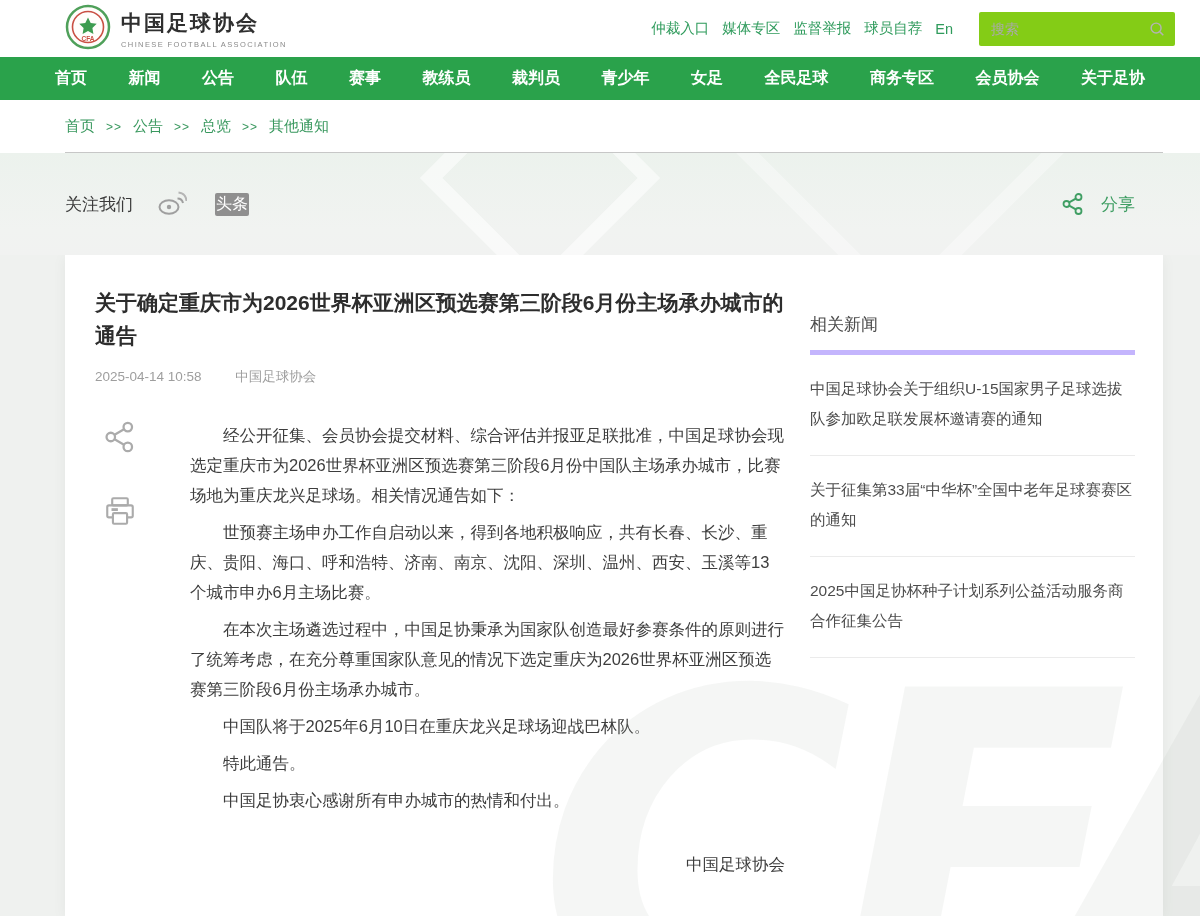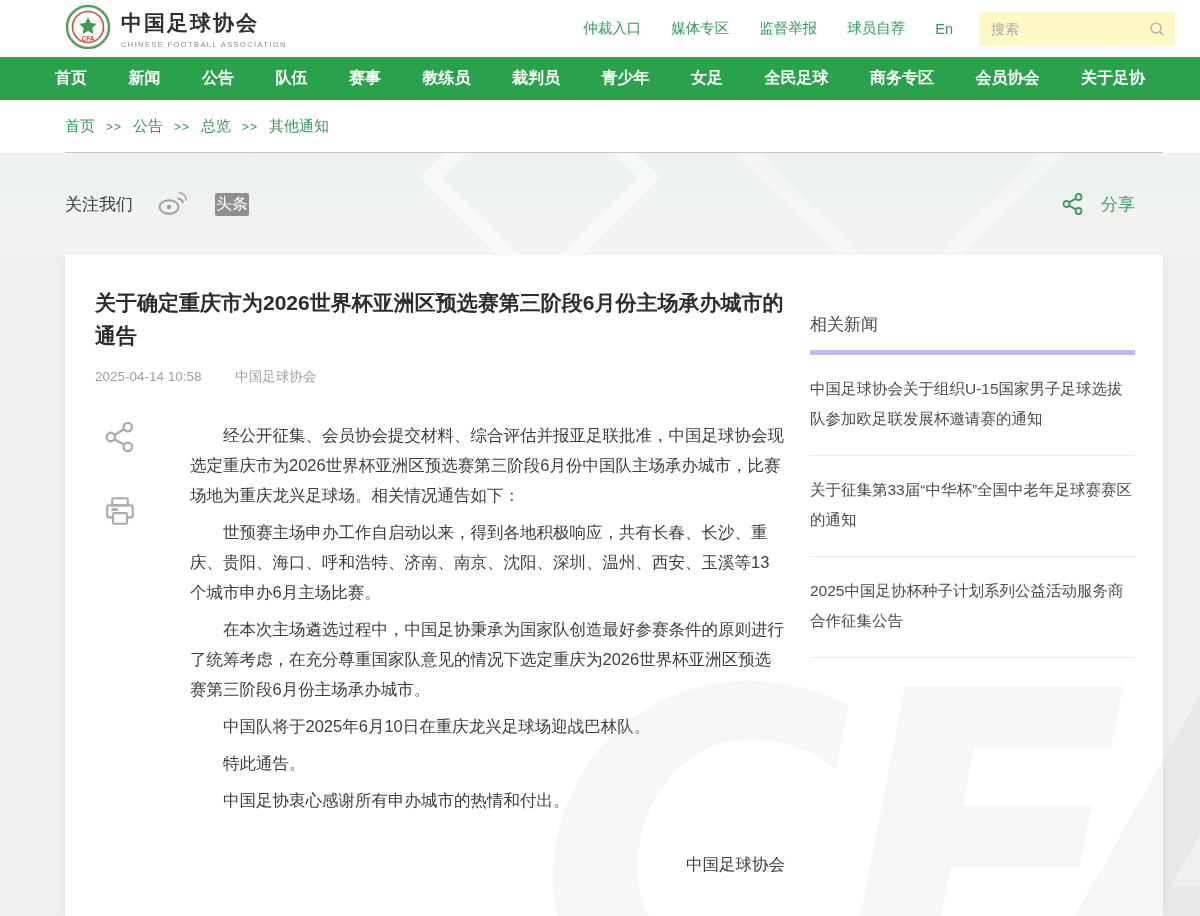--- a/index.html
+++ b/index.html
@@ -10,25 +10,25 @@
     font-family:"Liberation Sans","DejaVu Sans",sans-serif;
     -webkit-font-smoothing:antialiased;
   }
   a { text-decoration:none; }
 
   
   .topbar { height:57px; background:#fff; display:flex; align-items:center; padding:0 25px 0 65px; }
   .logo { display:flex; align-items:center; gap:10px; cursor:pointer; }
   .logo-title { font-size:21px; font-weight:bold; color:#2f2f2f; letter-spacing:2px; }
   .logo-subtitle { font-size:7.5px; color:#8a8a8a; letter-spacing:1.4px; margin-top:3px;text-align:center; }
-  .toplinks { margin-left:auto; display:flex; align-items:center; gap:30px; }
+  .toplinks { margin-left:auto; display:flex; align-items:center; gap:13px; }
   .toplink { font-size:14.5px; color:#2f9b5c; cursor:pointer; white-space:nowrap; }
   .searchbox { position:relative; margin-left:26px; }
   .searchbox input {
-    width:196px; height:34px; background:#fef9c3; border:0; border-radius:2px;
+    width:196px; height:34px; background:#84cc16; border:0; border-radius:2px;
     padding:0 34px 0 12px; font-size:14px; color:#555; outline:none;
     font-family:"Liberation Sans","DejaVu Sans",sans-serif;
   }
   .searchbox input::placeholder { color:#aaa; }
   .search-icon { position:absolute; right:9px; top:8px; width:18px; height:18px; cursor:pointer; }
 
   
   .mainnav { height:43px; background:#2aa24b; display:flex; align-items:center; justify-content:space-between; padding:0 55px; }
   .nav-item { color:#fff; font-size:16px; font-weight:bold; cursor:pointer; white-space:nowrap; }
 

